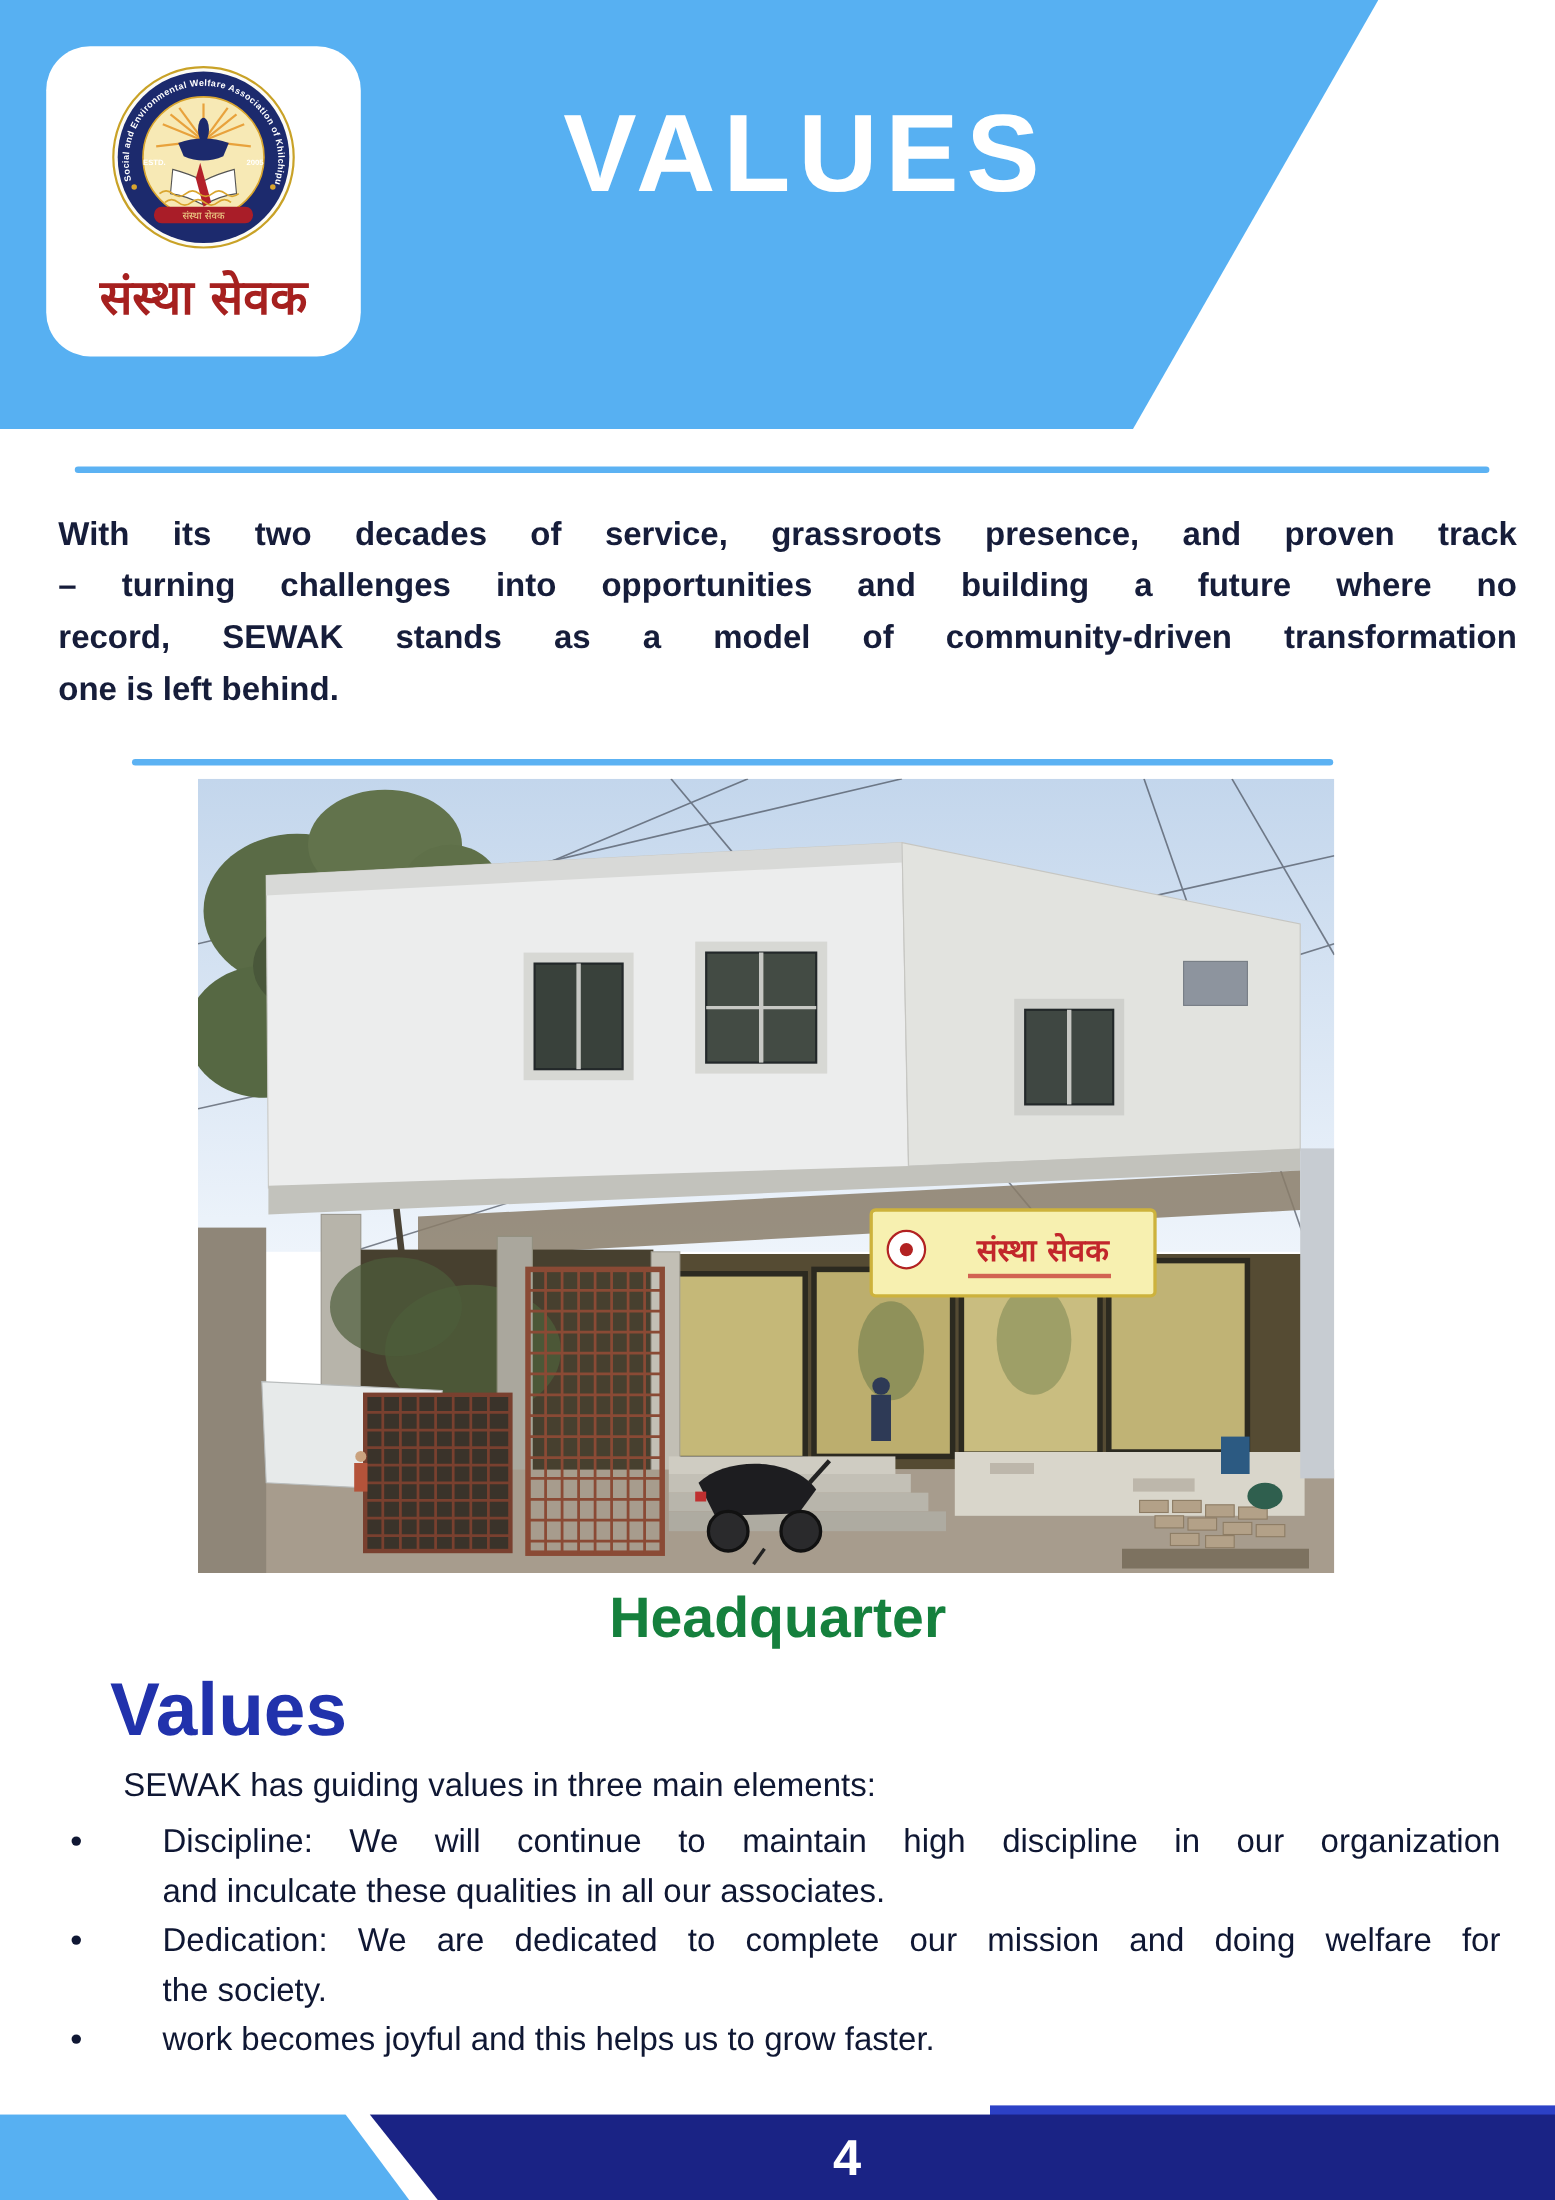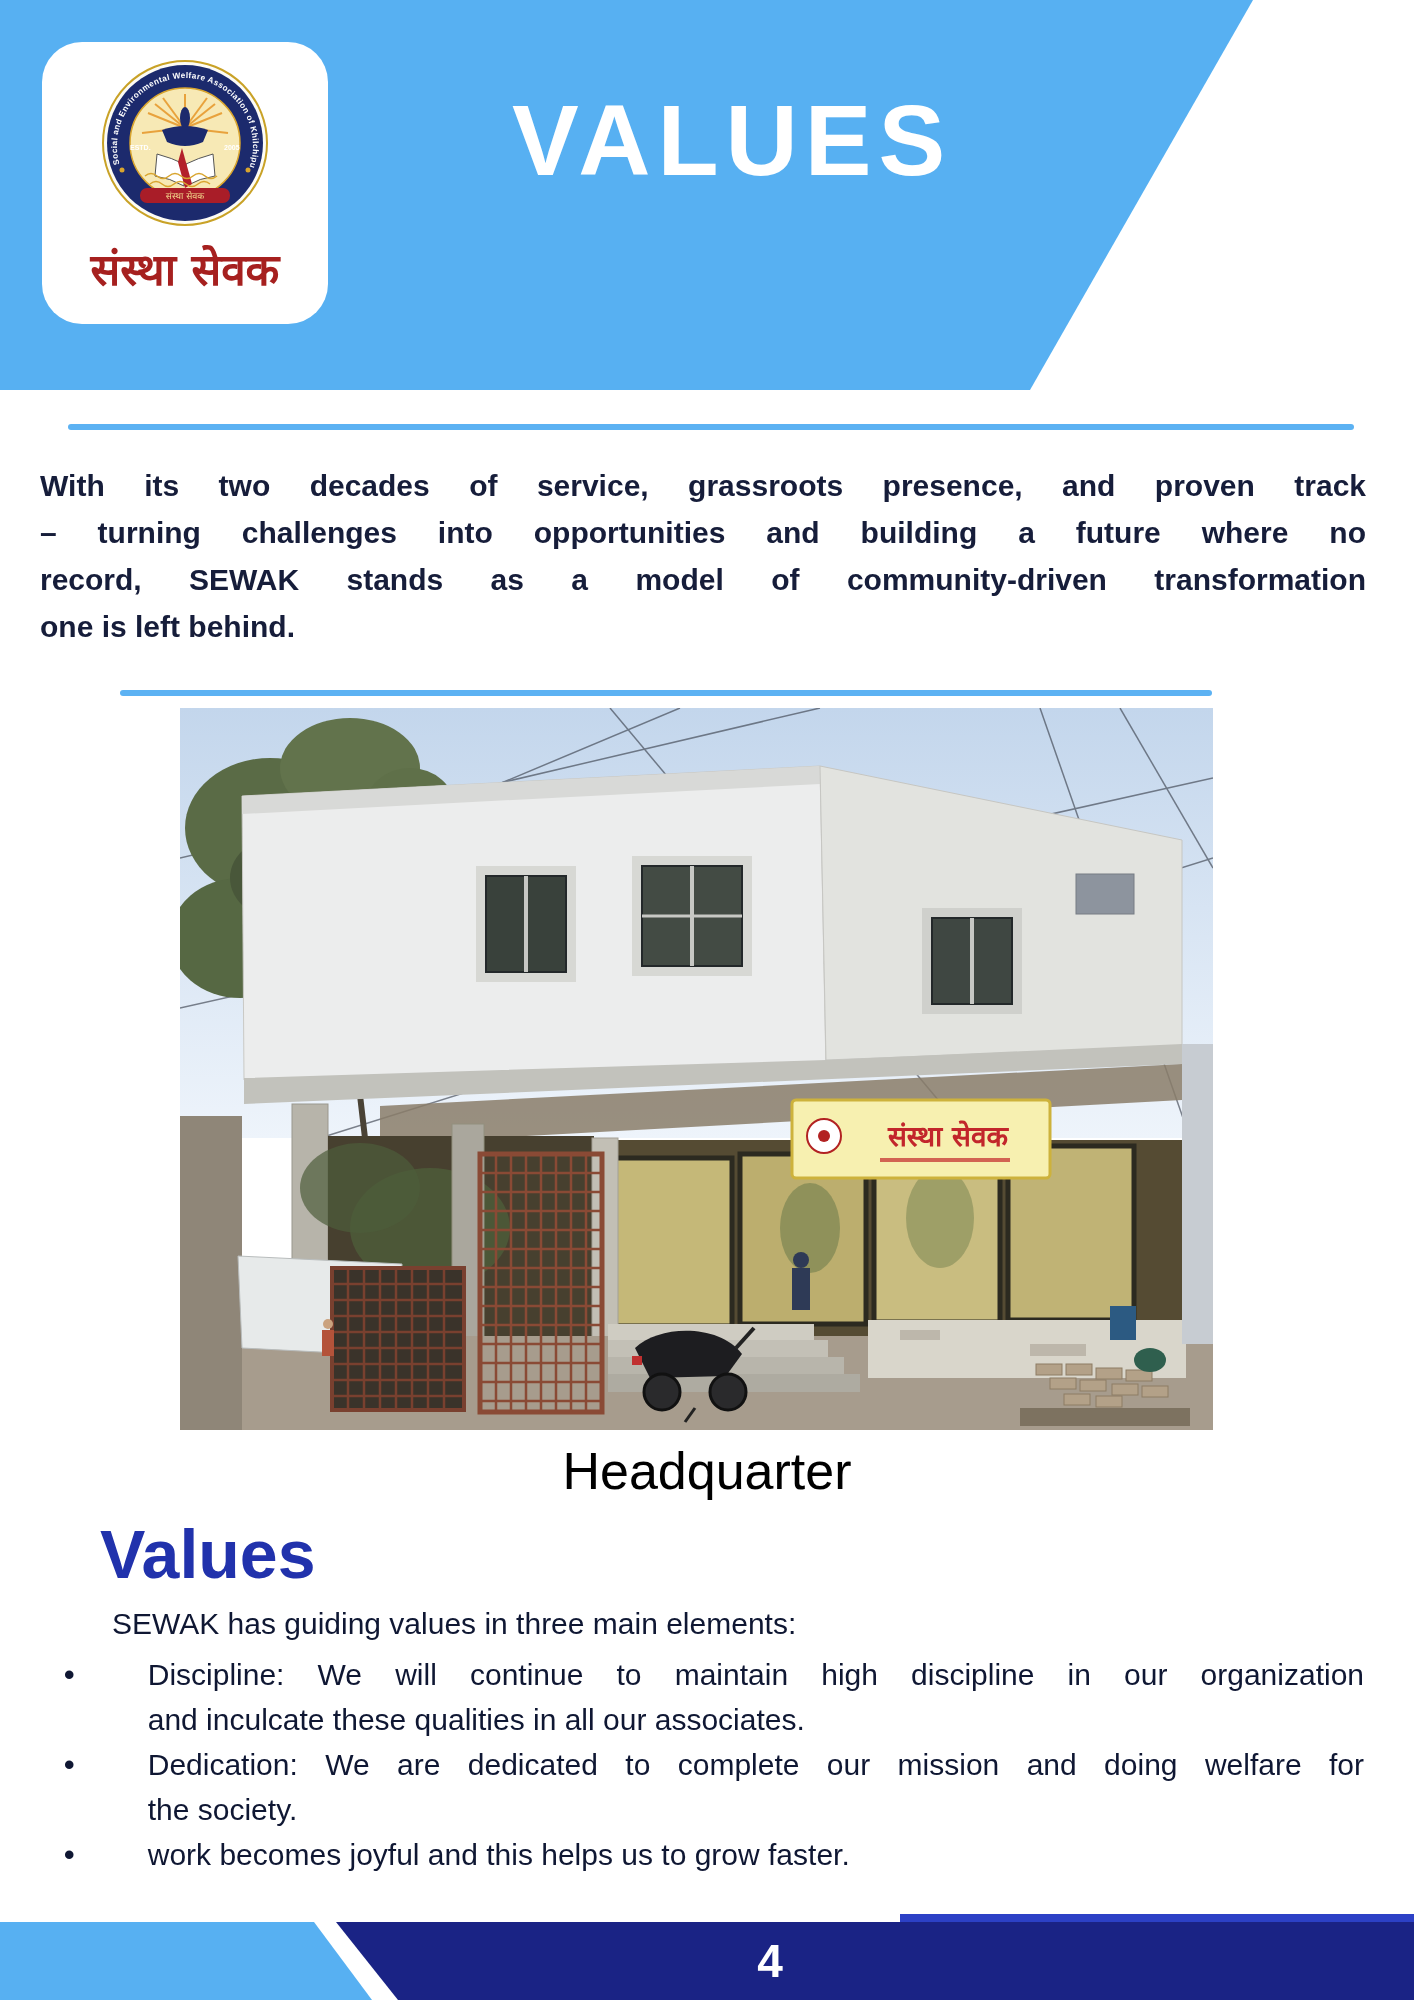--- a/index.html
+++ b/index.html
@@ -15,28 +15,28 @@
   #logo-card{left:42px;top:42px;width:286px;height:282px;background:#ffffff;border-radius:40px;}
   #emblem{left:58px;top:16px;width:170px;height:170px;}
   #logo-deva{left:0;top:196px;width:286px;text-align:center;color:#a6201f;font-size:44px;
              font-weight:700;font-family:"DejaVu Sans",sans-serif;}
 
   .rule{height:6px;background:#5cb2f3;border-radius:3px;}
   #rule1{left:68px;top:424px;width:1286px;}
   #rule2{left:120px;top:690px;width:1092px;}
 
   
-  #intro{left:40px;top:462px;width:1326px;color:#161d3a;font-size:30px;font-weight:700;
+  #intro{left:53px;top:462px;width:1326px;color:#161d3a;font-size:30px;font-weight:700;
          line-height:47px;}
   .j{text-align:justify;text-align-last:justify;}
 
   
   #photo{left:180px;top:708px;width:1033px;height:722px;}
-  #caption{left:0;top:1441px;width:1414px;text-align:center;color:#000000;
-           font-size:52px;font-weight:400;}
+  #caption{left:0;top:1441px;width:1414px;text-align:center;color:#15803d;
+           font-size:52px;font-weight:700;}
 
   
   #values-heading{left:100px;top:1520px;color:#2132ac;font-size:68px;font-weight:700;line-height:1;}
   #values-lead{left:112px;top:1607px;width:1250px;color:#0f1733;font-size:30px;font-weight:500;}
   .bullet{position:absolute;left:64px;width:1300px;display:flex;}
   .dot{width:42px;color:#0f1733;font-size:30px;line-height:45px;font-weight:700;}
   .btxt{width:1254px;color:#0f1733;font-size:30px;font-weight:500;line-height:45px;margin-left:43px;}
   #b1{top:1652px;} #b2{top:1742px;} #b3{top:1832px;}
 
   

